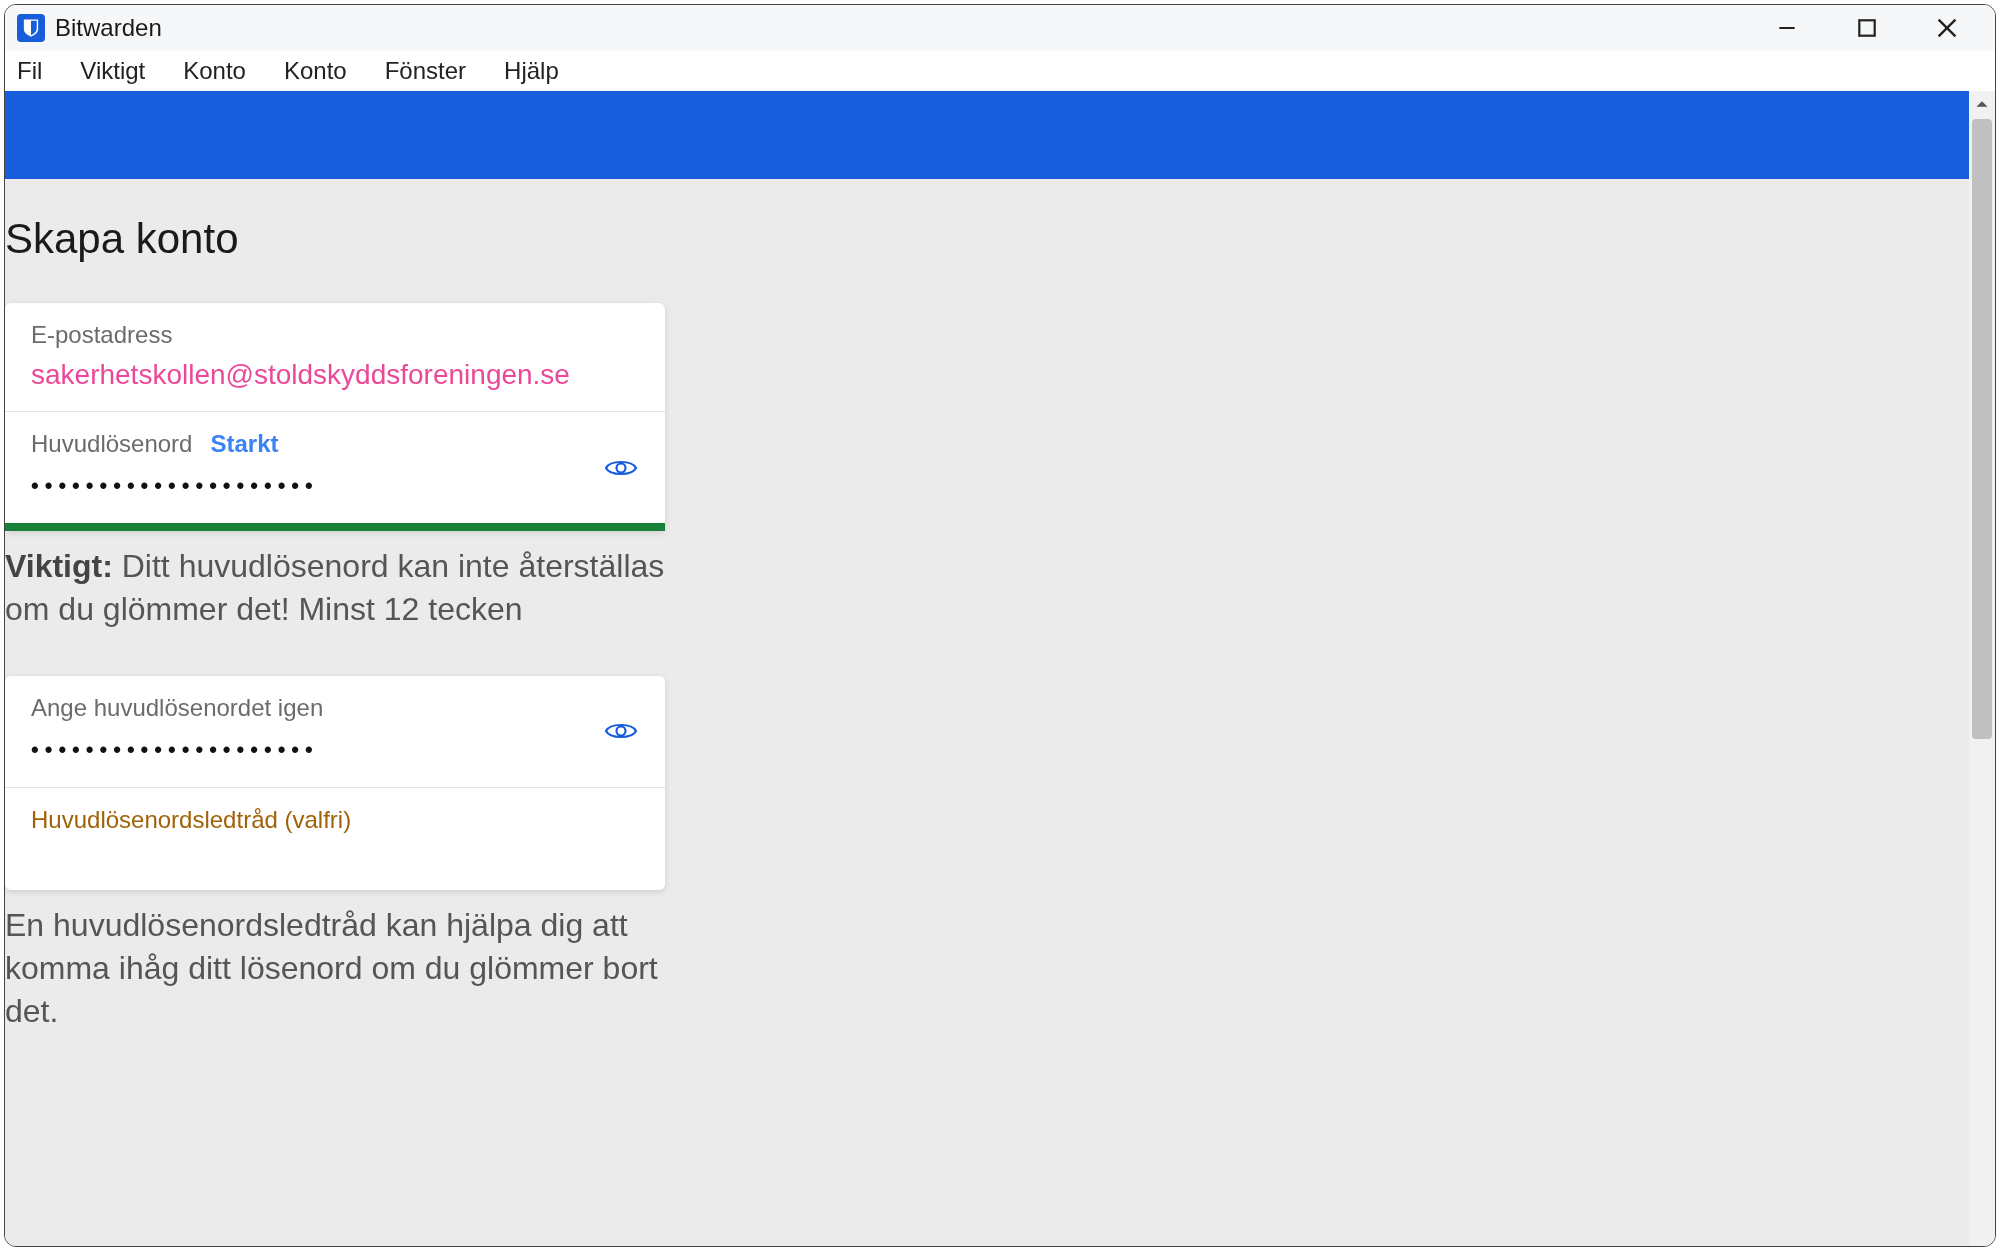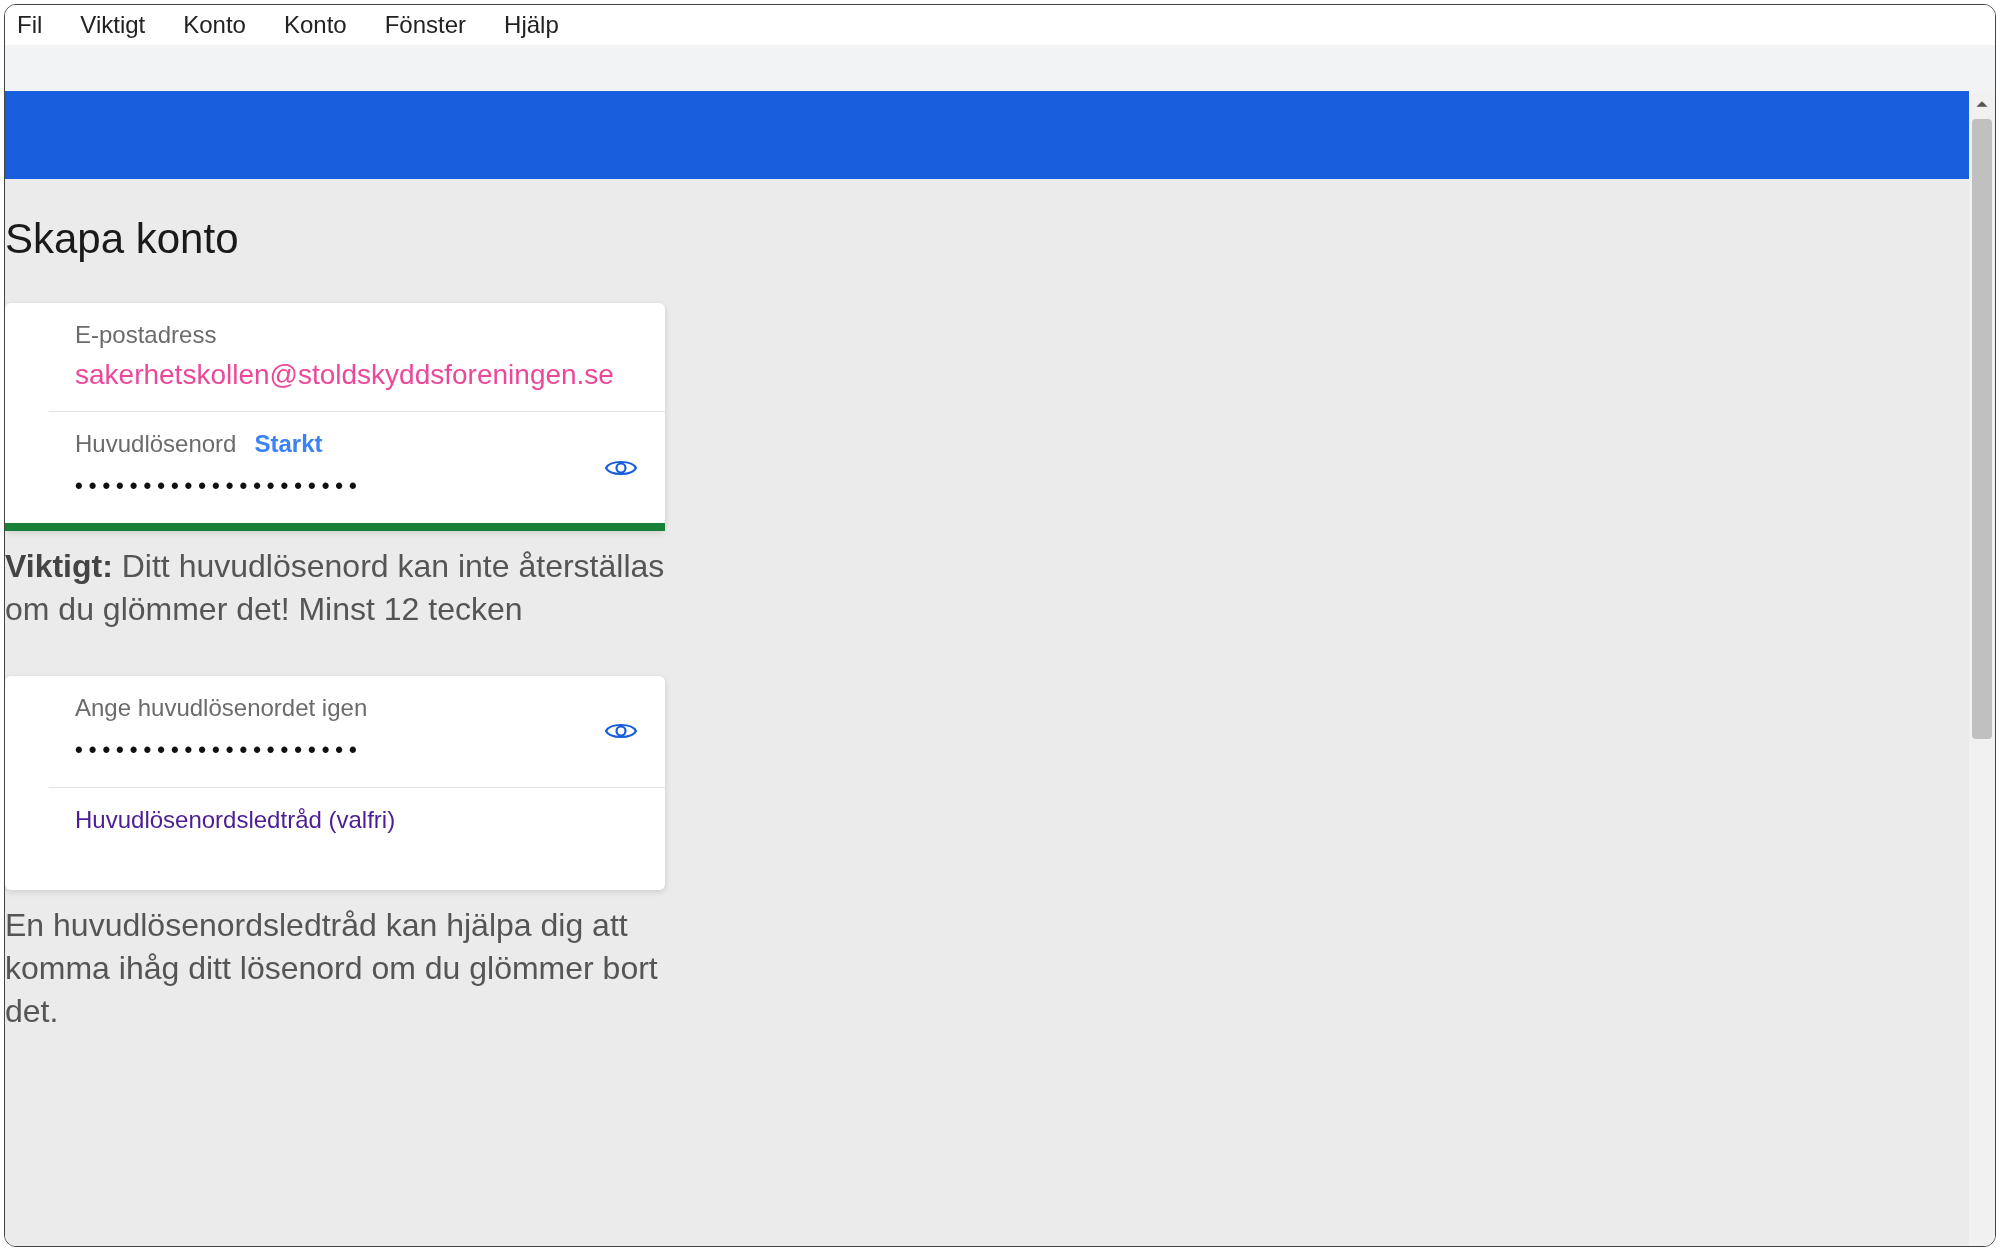--- a/index.html
+++ b/index.html
@@ -53,21 +53,21 @@
   .blue-band { height: 88px; background:#175ddc; }
 
   
   .page { padding-top: 36px; display:flex; flex-direction:column; align-items:flex-start; }
   .page-title { font-size: 42px; color:#1a1a1a; font-weight:400; margin-bottom: 40px; }
 
   .card {
     width: 660px; background:#fff; border-radius:6px;
     box-shadow: 0 2px 6px rgba(0,0,0,0.12);
   }
-  .card-section { padding: 18px 26px 20px 26px; position:relative;margin-left:44px; }
+  .card-section { padding: 18px 26px 20px 26px; position:relative; }
   .card-section + .card-section { border-top: 1px solid #e3e3e3; }
   .field-label { font-size: 24px; color:#6b6b6b; margin-bottom: 10px; display:flex; gap:18px; align-items:baseline;}
   .strength { color:#3b82f6; font-weight:600; }
   .field-value { font-size: 28px; color:#ec4899; }
   .dots { font-size: 22px; letter-spacing: 6px; color:#111; font-weight:700; line-height:1.6;}
   .eye-btn {
     position:absolute; right:26px; top:50%; transform:translateY(-50%);
     width:36px; height:36px; display:flex; align-items:center; justify-content:center; cursor:pointer;
   }
   .eye-btn svg { width:34px; height:24px; fill:none; stroke:#175ddc; stroke-width:2.2; }
@@ -75,28 +75,57 @@
   .strength-bar { height:8px; background:#198038; width:100%; }
 
   .hint-below {
     width:660px; font-size:32px; color:#555; margin-top:14px; line-height:1.35;
   }
   .hint-below .important { color:#444; font-weight:600; }
 
   .gap { height: 44px; }
 
   .hint-section { padding: 18px 26px 46px 26px; }
-  .hint-label { font-size:24px; color:#4c1d95; }
+  .hint-label { font-size:24px; color:#a16207; }
 
 </style>
 </head>
 <body>
 
 <div class="window">
 
+  <div class="titlebar">
+    <div class="titlebar-left">
+      <div class="app-icon">
+        <svg viewBox="0 0 24 28">
+            <path d="M2 2 H22 V16 C22 22 12 26 12 26 C12 26 2 22 2 16 Z" fill="#fff"></path>
+            <path d="M12 4 V24 C12 24 20 20.5 20 15 V4 Z" fill="#175ddc"></path>
+          </svg>
+      </div>
+      <div class="app-title">Bitwarden</div>
+    </div>
+    <div class="win-controls">
+      <div class="win-btn">
+        <svg viewBox="0 0 20 20" width="22" height="22">
+            <line x1="3" y1="10" x2="17" y2="10"></line>
+          </svg>
+      </div>
+      <div class="win-btn">
+        <svg viewBox="0 0 20 20" width="22" height="22">
+            <rect x="3" y="3" width="14" height="14"></rect>
+          </svg>
+      </div>
+      <div class="win-btn">
+        <svg viewBox="0 0 20 20" width="24" height="24">
+            <line x1="3" y1="3" x2="17" y2="17"></line>
+            <line x1="17" y1="3" x2="3" y2="17"></line>
+          </svg>
+      </div>
+    </div>
+  </div>
 
   <div class="menubar">
     <span>Fil</span>
     <span>Viktigt</span>
     <span>Konto</span>
     <span>Konto</span>
     <span>Fönster</span>
     <span>Hjälp</span>
   </div>
 

